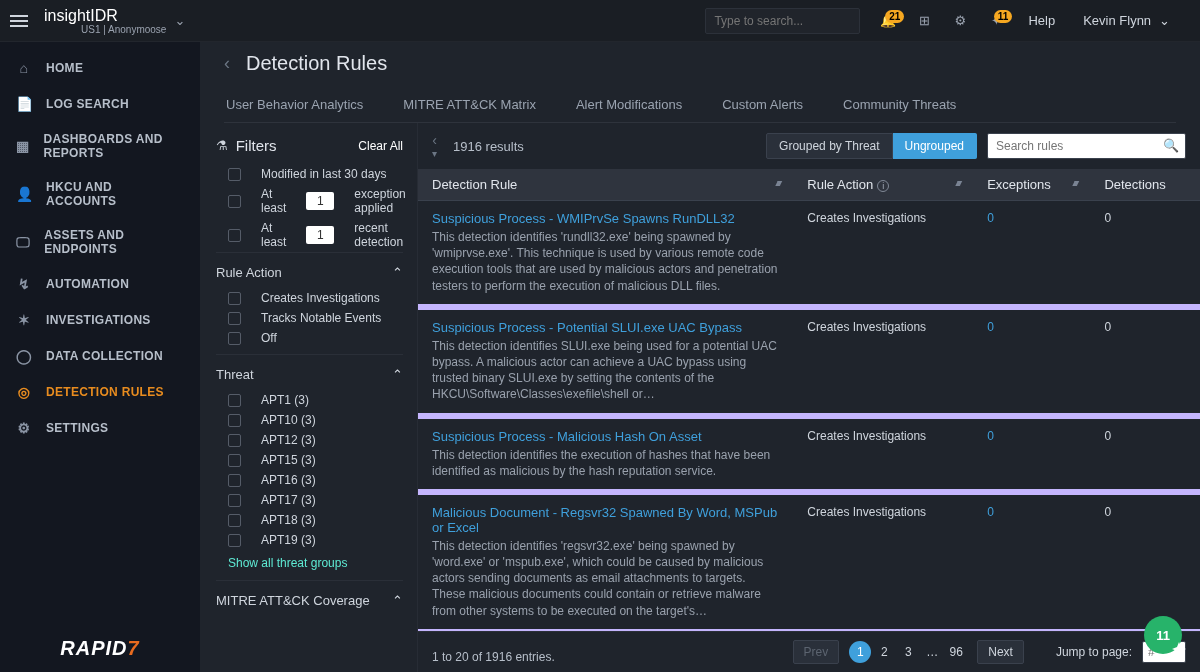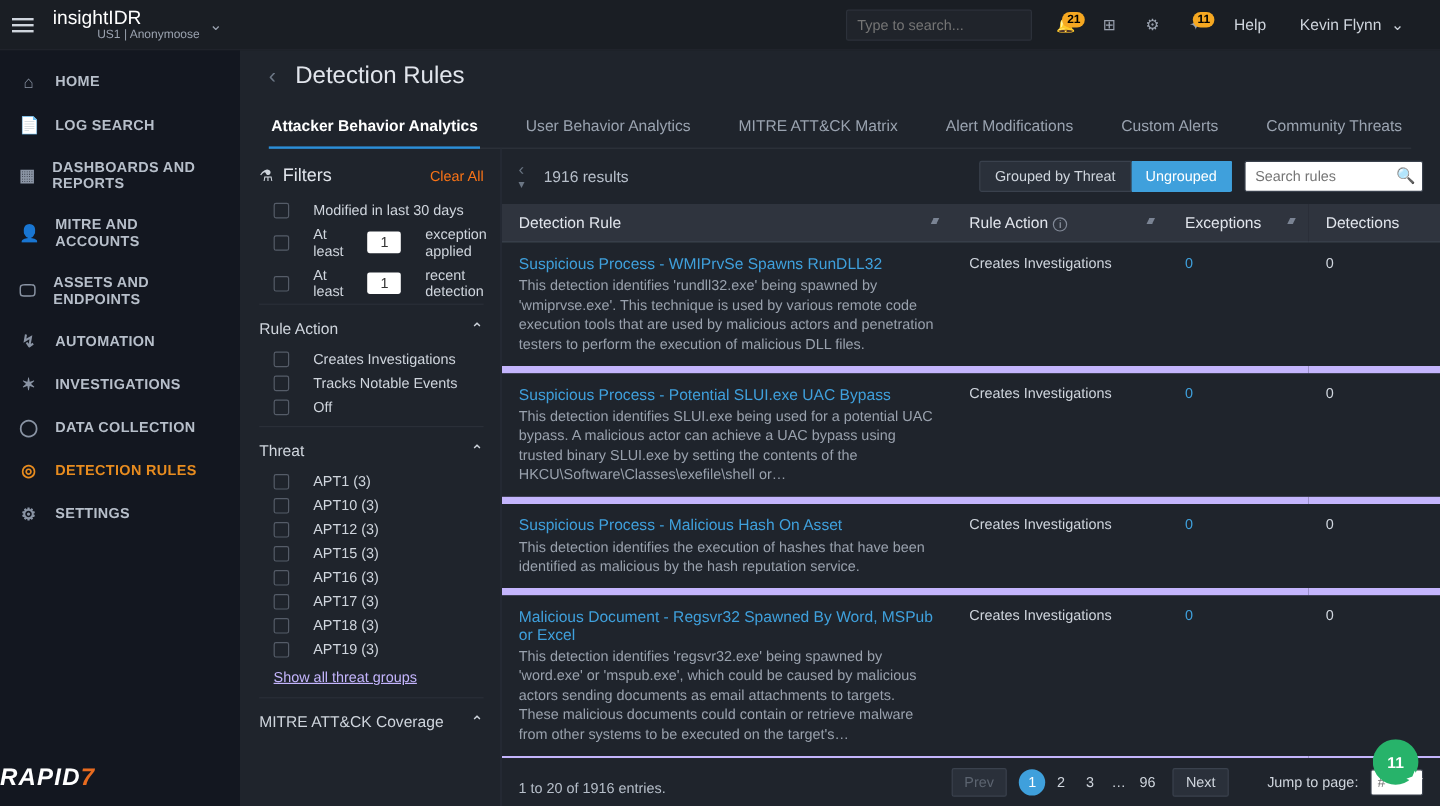--- a/index.html
+++ b/index.html
@@ -17,62 +17,62 @@
 .ticon { width:36px; text-align:center; color:#9aa2af; position:relative; cursor:pointer; }
 .badge { position:absolute; top:-3px; right:2px; background:#f6a821; color:#000; font-size:10px; font-weight:700; padding:0 4px; border-radius:7px; line-height:13px;}
 .help { padding:0 14px; color:#cfd5dd; }
 .user { padding:0 20px 0 14px; color:#cfd5dd; display:flex; align-items:center; gap:8px;}
 
 
 .side { position:absolute; top:42px; left:0; bottom:0; width:200px; background:#131720; padding-top:8px;}
 .side a{ display:flex; align-items:center; padding:10px 16px; color:#b7bfca; text-decoration:none; font-size:12px; font-weight:600; letter-spacing:.3px; gap:14px;}
 .side a .ic{width:16px;text-align:center;color:#8a94a4;font-size:14px;}
 .side a.active{ color:#e88c1f; } .side a.active .ic{color:#e88c1f;}
-.side-logo { position:absolute; bottom:12px; left:0; right:0; font-weight:800; font-style:italic; letter-spacing:1px; color:#fff; font-size:20px;}
+.side-logo { position:absolute; bottom:12px; left:0; right:0; text-align:center; font-weight:800; font-style:italic; letter-spacing:1px; color:#fff; font-size:20px;}
 .side-logo b{color:#e86b1f;}
 
 
 .main { position:absolute; top:42px; left:200px; right:0; bottom:0; background:#1f242c; display:flex; flex-direction:column;}
 .mhead { padding:10px 24px 0 24px; }
 .title { display:flex; align-items:center; gap:16px; }
 .back { color:#6b7684; font-size:18px; cursor:pointer;}
 .title h1{ font-size:20px; font-weight:400; color:#e1e5ec; }
 .tabs { display:flex; gap:36px; margin-top:14px; border-bottom:1px solid #2e333c; }
 .tab { padding:8px 2px 10px; color:#9aa3b0; cursor:pointer; font-size:13px;}
 .tab.active { color:#fff; border-bottom:2px solid #2b8fd9; margin-bottom:-1px; font-weight:600;}
 
 .body { flex:1; display:flex; min-height:0; }
 
 
 .filters { width:218px; padding:14px 14px 14px 16px; overflow:auto; border-right:1px solid #272c35; flex-shrink:0;}
 .fhead { display:flex; align-items:center; gap:8px; margin-bottom:10px;}
 .fhead .flabel{font-size:15px; font-weight:500; color:#e1e5ec;}
-.clear{margin-left:auto; color:#f97316; font-size:12px; cursor:pointer;}
+.clear{margin-left:auto; color:#ffffff; font-size:12px; cursor:pointer;}
 .fsection { border-top:1px solid #2a2f38; padding:10px 0 6px; }
 .fsection .shead{display:flex; justify-content:space-between; align-items:center; cursor:pointer; padding:2px 0 8px;}
 .fsection .shead span{font-size:13px; color:#cfd5dd;}
 .chev{color:#8a94a4;}
 .fitem{display:flex; align-items:center; gap:20px; padding:3px 0 3px 12px; font-size:12px; color:#cfd5dd;}
 .chk{width:13px;height:13px;border:1px solid #555c68;border-radius:2px; display:inline-block; flex-shrink:0;}
 .numin{width:28px; background:#fff; color:#333; border:none; text-align:center;font-size:12px; padding:2px; border-radius:2px;}
-.link{color:#c4b5fd; font-size:12px; padding:6px 0 4px 12px; cursor:pointer;text-decoration:underline;}
+.link{color:#5eead4; font-size:12px; padding:6px 0 4px 12px; cursor:pointer;}
 
 
 .content { flex:1; display:flex; flex-direction:column; min-width:0; border-left:1px solid #272c35; margin-left:-1px;}
 .cbar { display:flex; align-items:center; padding:10px 14px; gap:10px;}
 .cbar .collapse{color:#6b7684; font-size:14px; line-height:1; text-align:center; cursor:pointer; margin-right:6px;}
 .results{color:#b7bfca;}
 .spacer{flex:1;}
 .seg { display:flex; }
 .segbtn{ padding:5px 12px; font-size:12px; background:#2a303a; color:#cfd5dd; border:1px solid #3a414d; cursor:pointer;}
 .segbtn:first-child{border-radius:2px 0 0 2px;}
 .segbtn:last-child{border-radius:0 2px 2px 0; border-left:none;}
 .segbtn.active{ background:#3fa0dc; color:#fff; border-color:#3fa0dc;}
 .sruleswrap{position:relative;}
-.sruleswrap input{ width:149px; background:#fff; color:#14532d; border:1px solid #3a414d; padding:5px 24px 5px 8px; font-size:12px; border-radius:2px;}
+.sruleswrap input{ width:199px; background:#fff; color:#14532d; border:1px solid #3a414d; padding:5px 24px 5px 8px; font-size:12px; border-radius:2px;}
 .mag{position:absolute;right:6px;top:5px;color:#888;pointer-events:none;}
 
 .tbl { flex:1; overflow:auto; }
 table{width:100%; border-collapse:collapse;}
 th{ text-align:left; background:#2f343e; color:#e1e5ec; font-weight:500; padding:8px 14px; font-size:13px; border-bottom:1px solid #3a414d; white-space:nowrap;}
 th .sic{float:right;color:#7b8494;font-size:10px;letter-spacing:-3px;}
 td{ padding:10px 14px; border-bottom:6px solid #c4b5fd; vertical-align:top; font-size:12px; color:#cfd5dd;}
 td.name a{ color:#3fa0dc; font-size:13px; text-decoration:none;}
 td.name .desc{ color:#99a1ad; margin-top:3px; line-height:1.35;}
 td.exc a{color:#3fa0dc; text-decoration:none;}
@@ -127,21 +127,21 @@
       <a>
         <span class="ic">📄</span>
         <span>LOG SEARCH</span>
       </a>
       <a>
         <span class="ic">▦</span>
         <span>DASHBOARDS AND REPORTS</span>
       </a>
       <a>
         <span class="ic">👤</span>
-        <span>MITRE AND ACCOUNTS</span>
+        <span>HKCU AND ACCOUNTS</span>
       </a>
       <a>
         <span class="ic">🖵</span>
         <span>ASSETS AND ENDPOINTS</span>
       </a>
       <a>
         <span class="ic">↯</span>
         <span>AUTOMATION</span>
       </a>
       <a>
@@ -164,21 +164,20 @@
   <div class="side-logo"><span>RAPID</span><b>7</b></div>
 </div>
 
 <div class="main">
   <div class="mhead">
     <div class="title">
       <span class="back">‹</span>
       <h1>Detection Rules</h1>
     </div>
     <div class="tabs" id="tabs">
-        <div class="tab active">Attacker Behavior Analytics</div>
         <div class="tab">User Behavior Analytics</div>
         <div class="tab">MITRE ATT&amp;CK Matrix</div>
         <div class="tab">Alert Modifications</div>
         <div class="tab">Custom Alerts</div>
         <div class="tab">Community Threats</div>
       </div>
   </div>
 
   <div class="body">
 

